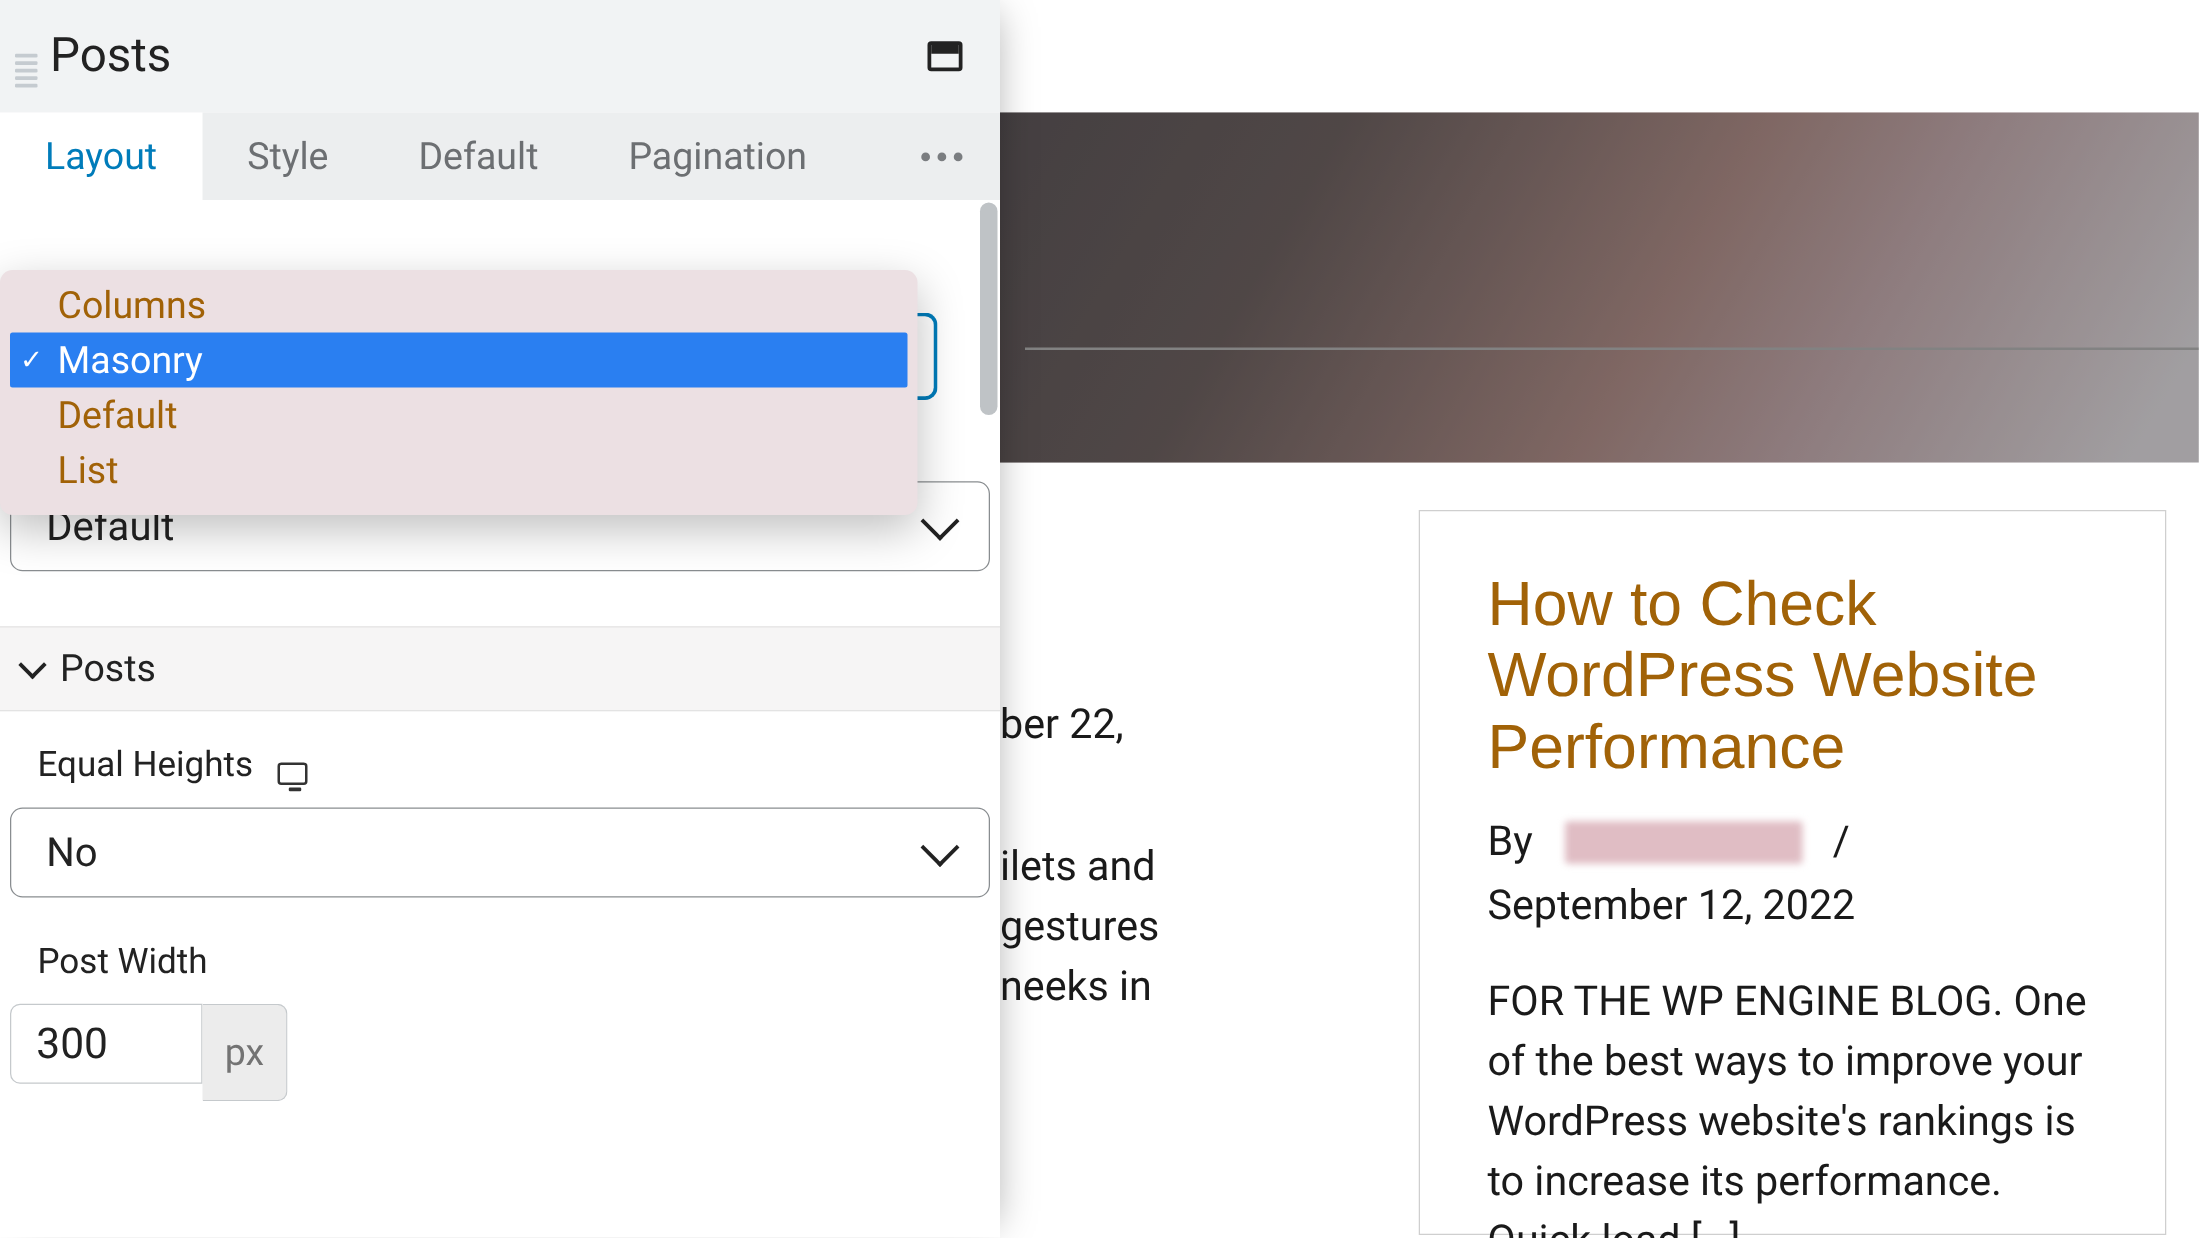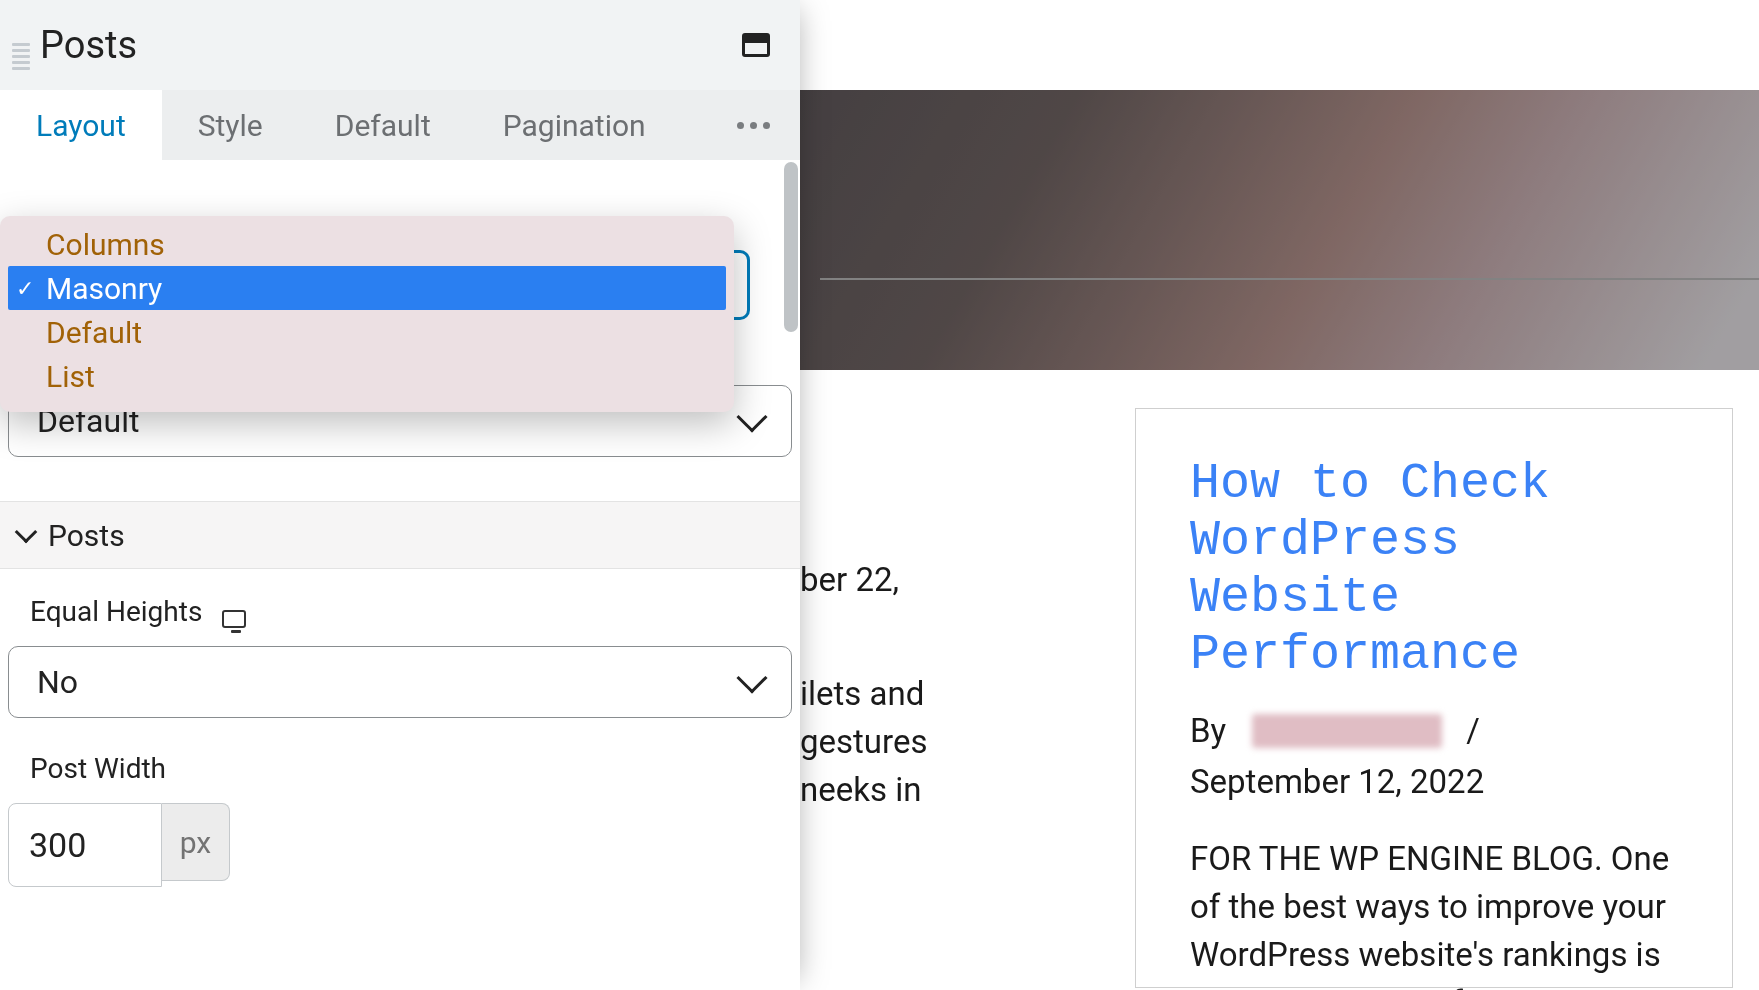--- a/index.html
+++ b/index.html
@@ -50,21 +50,21 @@
 
     .row { display:flex; align-items:flex-end; gap:14px; margin: 26px 30px 0; }
     .row-label { font-size:28px; color:#222; }
     .monitor-icon {
       width:24px; height:18px; border:2.5px solid #333; border-radius:3px; position:relative; margin-left:6px;
     }
     .monitor-icon::after { content:""; position:absolute; bottom:-7px; left:7px; width:10px; height:3px; background:#333; border-radius:1px; }
 
     .post-width-row { display:flex; align-items:stretch; margin:18px 0 0 8px; }
     .pw-input {
-      width:154px; height:84px; border:1px solid #c5c9cc; border-radius:8px 0 0 8px; font-size:34px;
+      width:154px; height:64px; border:1px solid #c5c9cc; border-radius:8px 0 0 8px; font-size:34px;
       display:flex; align-items:center; padding-left:20px; color:#222;
     }
     .pw-unit {
       width:68px; height:78px; background:#ececec; border:1px solid #c5c9cc; border-left:none;
       border-radius:0 8px 8px 0; display:flex; align-items:center; justify-content:center; font-size:30px; color:#737373;
     }
 
     
     .dropdown {
       position:absolute; left:0; top:216px; width:734px; background:#ece0e3;
@@ -92,21 +92,21 @@
     .hero::after { content:""; position:absolute; inset:0; background:rgba(30,30,30,0.35); }
     .hero-line { position:absolute; left:20px; right:0; top:188px; height:2px; background:#b9b9b9; }
 
     .preview { position:absolute; left:800px; right:0; top:370px; bottom:0; background:#fff; z-index:4; }
     .preview .frag { position:absolute; font-size:33px; color:#1a1a1a; line-height:1.45; }
 
     .card-right {
       position:absolute; left:1135px; top:408px; width:598px; height:580px;
       border:1px solid #cfcfcf; z-index:6; padding: 46px 54px 0; background:#fff;
     }
-    .card-title { font-family: Liberation Mono, monospace; font-size:50px; color:#3b82f6; line-height:1.14; }
+    .card-title { font-family: Liberation Sans, sans-serif; font-size:50px; color:#a16207; line-height:1.14; }
     .card-meta { margin-top:28px; font-size:33px; color:#1a1a1a; display:flex; flex-wrap:wrap; align-items:center;gap:12px; }
     .card-meta .by { margin-right:10px; }
     .blur { display:inline-block; width:190px; height:34px; background:#e0bdc4; filter:blur(3px); border-radius:3px; margin: 0 4px; vertical-align:middle; }
     .slashsep { margin: 0 8px; }
     .card-body { margin-top:34px; font-size:33px; color:#1a1a1a; line-height:1.45; }
 
     .left-card-edge {
       position:absolute; left:800px; top:408px; width:210px; height:580px; border:1px solid #cfcfcf; border-left:none; z-index:3;
     }
   </style>

